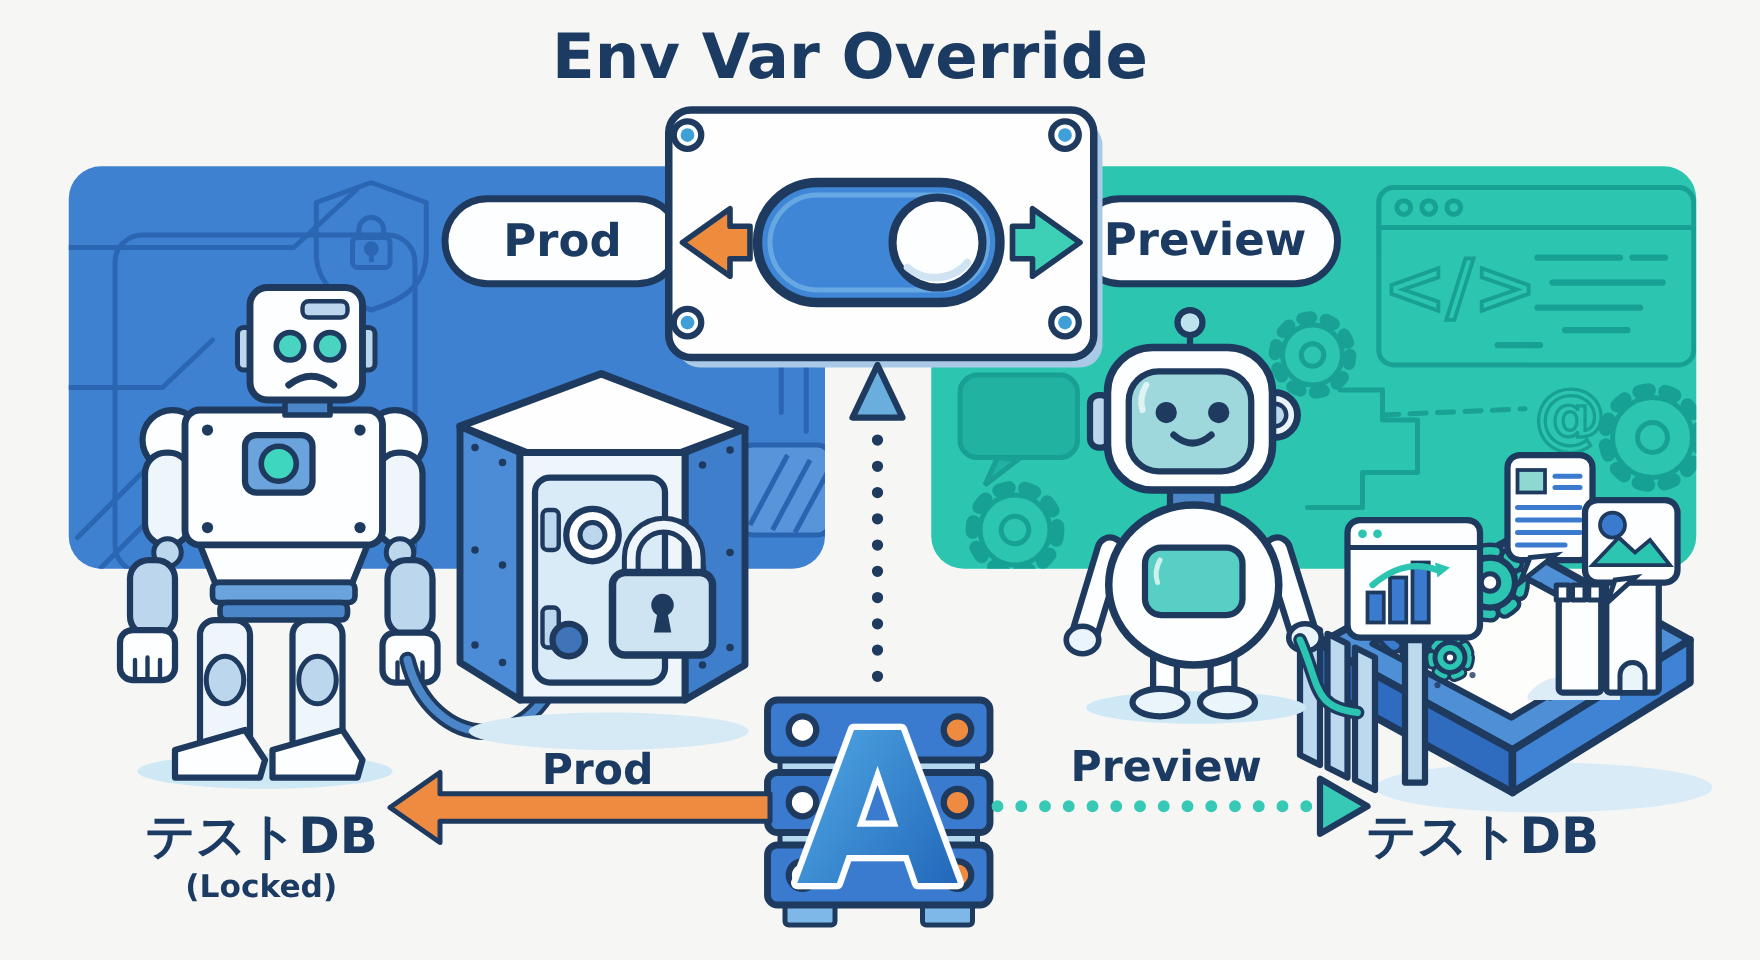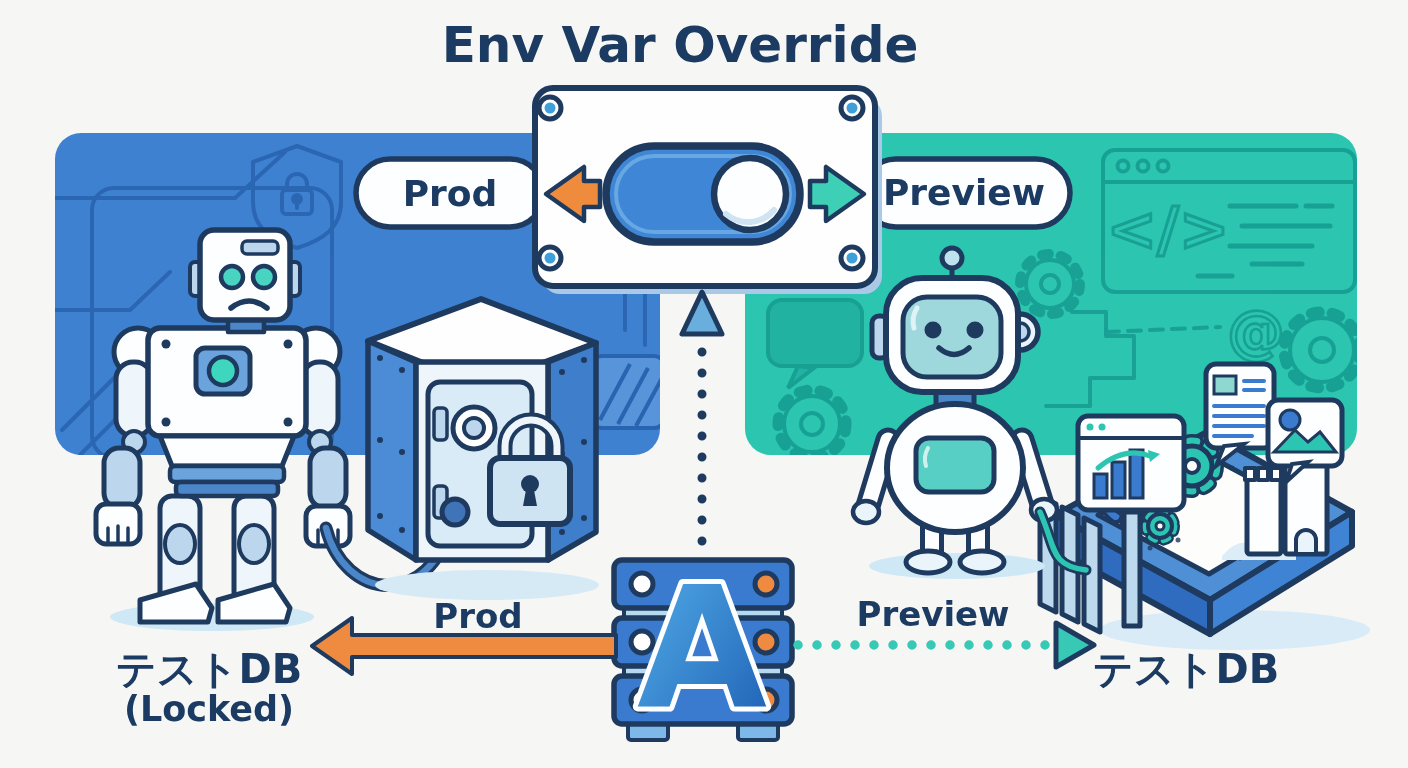--- a/index.html
+++ b/index.html
@@ -10,21 +10,21 @@
   }
   .lbl{
     position:absolute;transform:translate(-50%,-50%);
     color:#1c3b63;font-weight:700;white-space:nowrap;line-height:1;
   }
   .lbl-title{font-size:50px;letter-spacing:0px;}
   .lbl-toggle{font-size:37px;}
   .lbl-pill{font-size:36px;}
   .lbl-flow{font-size:34px;}
   .lbl-db{font-size:40px;}
-  .lbl-state{font-size:35px;}
+  .lbl-state{font-size:25px;}
   svg{position:absolute;left:0;top:0;}
 </style>
 </head>
 <body>
 
 <div class="canvas">
 
 <svg width="1408" height="768" viewBox="0 0 1408 768">
   <defs>
     <clipPath id="clipL">

